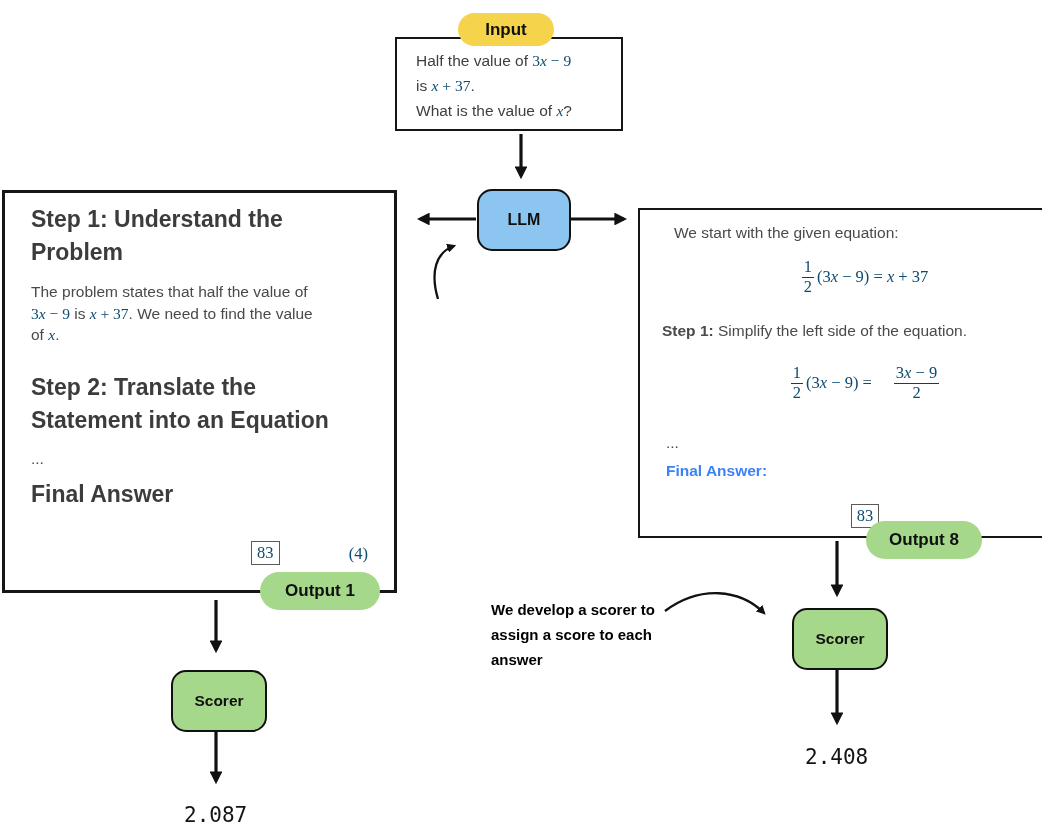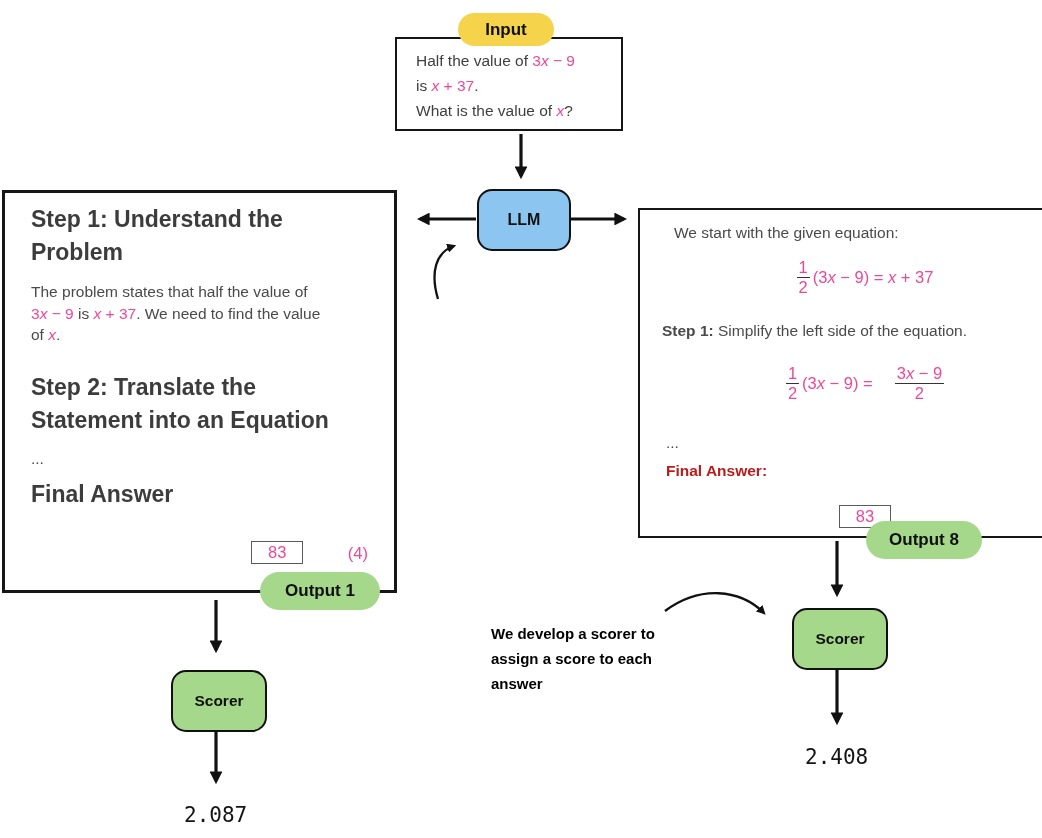--- a/index.html
+++ b/index.html
@@ -35,53 +35,53 @@
     font-size:15.5px;line-height:25px;color:#3f3f3f;
   }
 
   
   .panel{position:absolute;background:#fff;box-sizing:border-box;z-index:2;}
   #panel1{left:2px;top:190px;width:395px;height:403px;border:3px solid #161616;}
   #panel2{left:638px;top:208px;width:454px;height:330px;border:2.5px solid #161616;}
 
   .ph{position:absolute;font-size:23px;font-weight:bold;line-height:33px;color:#3c3c3c;}
   .pbody{position:absolute;font-size:15.5px;line-height:21.5px;color:#4a4a4a;}
-  .pbold{position:absolute;font-size:15.5px;font-weight:bold;color:#b91c1c;}
+  .pbold{position:absolute;font-size:15.5px;font-weight:bold;color:#3b82f6;}
 
   .p1-h1{left:26px;top:10px;}
   .p1-para{left:26px;top:88px;width:352px;}
   .p1-h2{left:26px;top:178px;}
   .p1-dots{left:26px;top:255px;}
   .p1-final{left:26px;top:288px;font-size:23px;font-weight:bold;color:#3c3c3c;position:absolute;}
   .p1-eq{position:absolute;left:0;right:0;top:348px;height:30px;}
   .p1-eq .boxed{position:absolute;left:246px;top:0;}
   .p1-eq .eqtag{position:absolute;right:26px;top:3px;transform:none;}
 
   .p2-intro{left:34px;top:12px;}
   .p2-step1{left:22px;top:110px;}
   .p2-dots{left:26px;top:222px;}
   .p2-final{left:26px;top:252px;}
 
   
   .eqrow{position:absolute;left:0;right:0;display:flex;align-items:center;justify-content:center;}
   .p2-eq1{top:41px;height:52px;}
   .p2-eq2{top:147px;height:52px;}
   .p2-eq3{top:292px;height:28px;}
-  .math,.eqtext,.eqtag,.frac,.boxed{font-family:Liberation Sans, sans-serif;color:#ec4899;}
+  .math,.eqtext,.eqtag,.frac,.boxed{font-family:Liberation Serif, serif;color:#0c4a6e;}
   .eqtext{font-size:16.5px;margin-left:3px;}
   .eqtag{position:absolute;right:18px;top:50%;transform:translateY(-50%);font-size:16.5px;}
   .frac{display:inline-flex;flex-direction:column;align-items:center;font-size:16.5px;line-height:1.12;}
   .frac .num{border-bottom:1.4px solid #333;padding:0 2px;}
   .frac .den{padding:0 2px;}
-  .boxed{border:1.4px solid #5a5a5a;padding:1px 16px;font-size:16.5px;background:#fff;}
+  .boxed{border:1.4px solid #5a5a5a;padding:1px 5px;font-size:16.5px;background:#fff;}
 
   
   .ann{position:absolute;z-index:5;font-weight:bold;font-size:15px;line-height:25px;color:#000;}
   #ann1{left:419px;top:300px;width:185px;}
-  #ann2{left:491px;top:597px;width:185px;margin-top:24px;}
+  #ann2{left:491px;top:597px;width:185px;}
 
   
   .score{position:absolute;z-index:5;font-family:"DejaVu Sans Mono",monospace;font-size:21px;color:#141414;}
   #score1{left:184px;top:803px;}
   #score2{left:805px;top:745px;}
 
   .math i, .eqtext i, .frac i{font-style:italic;}
 </style>
 </head>
 <body>

